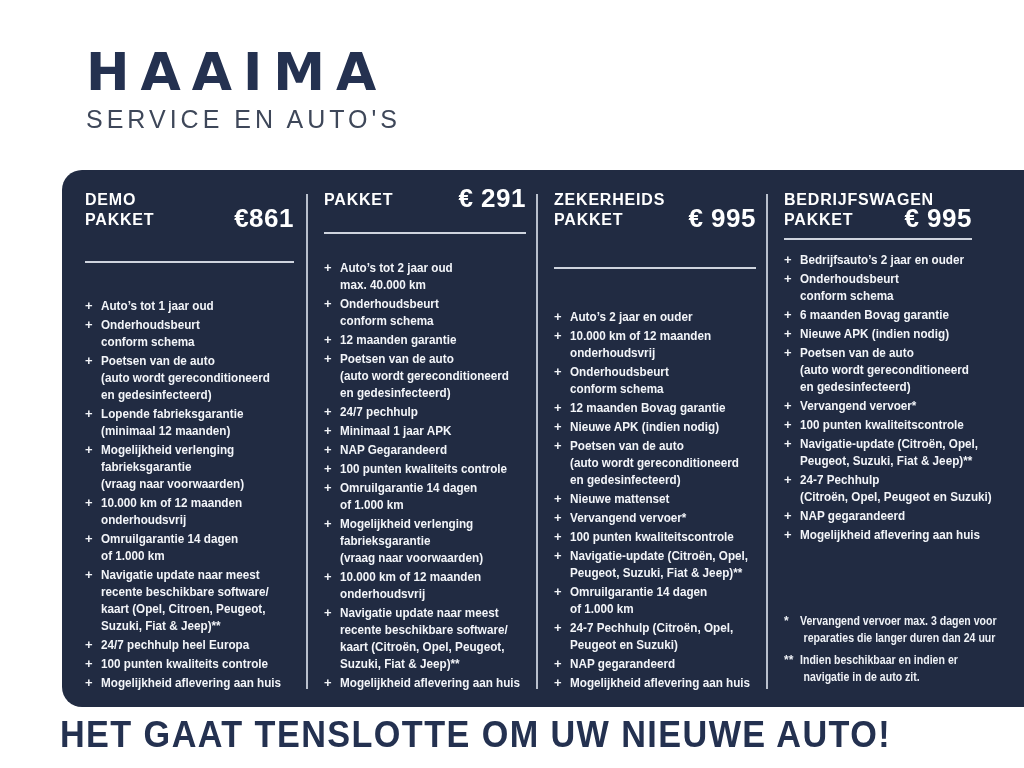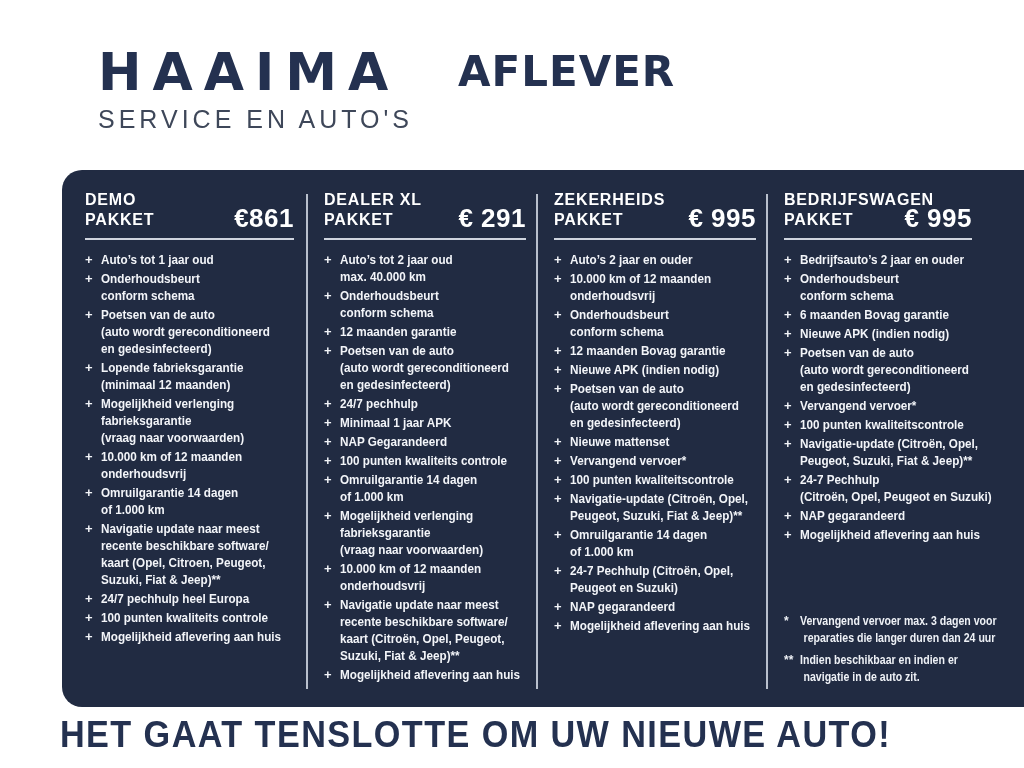--- a/index.html
+++ b/index.html
@@ -7,34 +7,34 @@
     --panel:#212b42;
     --itemc:#f3f5f9;
     --rule:#cfd4de;
     --divider:#b9c0cd;
     --subtitle:#3e4759;
   }
   *{margin:0;padding:0;box-sizing:border-box;}
   html,body{width:1024px;height:768px;background:#ffffff;overflow:hidden;}
   body{font-family:"Liberation Sans",sans-serif;position:relative;}
 
-  .logo{position:absolute;left:98px;top:46px;}
+  .logo{position:absolute;left:86px;top:46px;}
   .logo-title{font-family:"DejaVu Sans",sans-serif;font-weight:800;font-size:52px;
     letter-spacing:11px;color:var(--navy);line-height:1;}
   .logo-sub{font-size:25px;letter-spacing:4px;color:var(--subtitle);margin-top:7px;font-weight:400;text-align:center;}
 
   .page-title{position:absolute;left:458px;top:48px;font-family:"DejaVu Sans",sans-serif;
     font-weight:800;font-size:42px;line-height:1.12;letter-spacing:1px;color:var(--navy);}
 
   .panel{position:absolute;left:62px;top:170px;width:962px;height:537px;
     background:var(--panel);border-radius:20px 0 0 20px;display:flex;}
 
   .divider{width:2px;background:var(--divider);margin:24px 0 18px;flex:none;}
 
-  .col{display:flex;flex-direction:column;padding:20px 10px 14px 16px;}
+  .col{display:flex;flex-direction:column;padding:20px 10px 14px 16px;justify-content:space-between;}
   .col-1{width:244px;padding-left:23px;padding-right:12px;}
   .col-2{width:228px;}
   .col-3{width:228px;}
   .col-4{width:212px;padding-right:8px;}
 
   .pkg-head{position:relative;color:#ffffff;}
   .pkg-name{font-size:16px;font-weight:700;letter-spacing:0.8px;line-height:1.25;}
   .pkg-price{position:absolute;right:0;bottom:-1px;font-size:26px;font-weight:700;
     letter-spacing:0.5px;white-space:nowrap;line-height:1;}
   .rule{height:2px;background:var(--rule);margin-top:8px;flex:none;}
@@ -58,21 +58,20 @@
 </style>
 </head>
 <body>
 
 <div class="logo">
   <div class="logo-title">HAAIMA</div>
   <div class="logo-sub">SERVICE EN AUTO'S</div>
 </div>
 
 <div class="page-title">
-  <div>AFLEVER</div>
 </div>
 
 <div class="panel">
     <div class="col col-1">
       <div class="pkg-head">
         <div class="pkg-name">
           <div>DEMO</div>
           <div>PAKKET</div>
         </div>
         <div class="pkg-price">€861</div>
@@ -155,21 +154,20 @@
           <div class="lines">
             <div class="line">Mogelijkheid aflevering aan huis</div>
           </div>
         </div>
       </div>
     </div>
     <div class="divider"></div>
     <div class="col col-2">
       <div class="pkg-head">
         <div class="pkg-name">
-          <div>DEALER XL</div>
           <div>PAKKET</div>
         </div>
         <div class="pkg-price">€ 291</div>
       </div>
       <div class="rule"></div>
       <div class="items">
         <div class="item">
           <span class="plus">+</span>
           <div class="lines">
             <div class="line">Auto’s tot 2 jaar oud</div>

